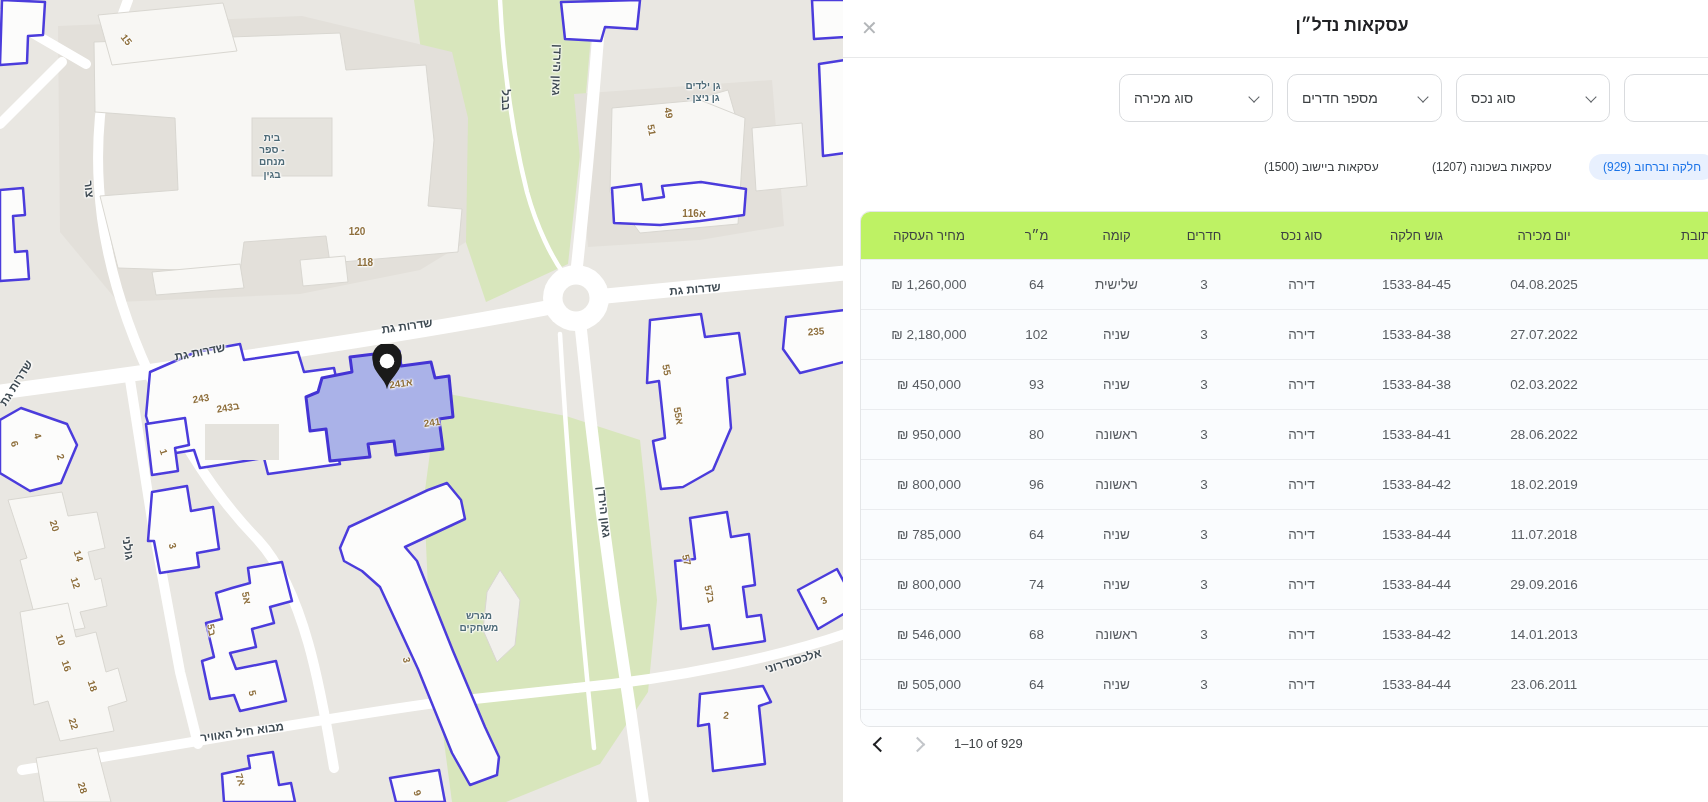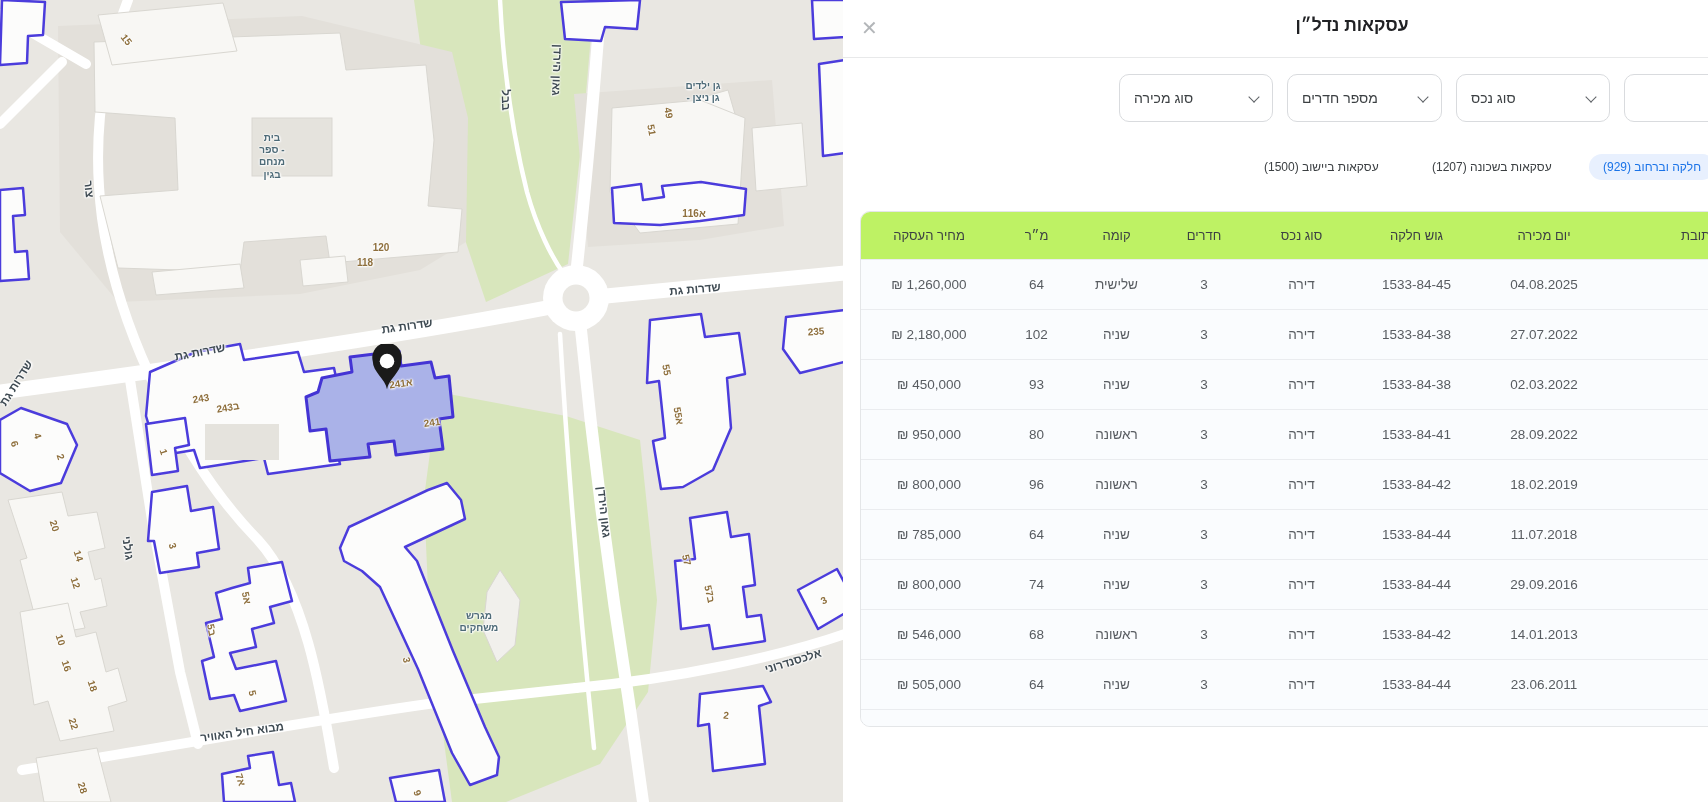--- a/index.html
+++ b/index.html
@@ -147,21 +147,21 @@
         <div class="ml street" style="left: 242px; top: 732px; --r: -8deg;">מבוא חיל האוויר</div>
         <div class="ml street" style="left: 793px; top: 661px; --r: -17deg;">אלכסנדרוני</div>
         <div class="ml place" style="left: 272px; top: 156px; --r: 0deg;">בית
 ספר -
 מנחם
 בגין</div>
         <div class="ml place" style="left: 703px; top: 92px; --r: 0deg;">גן ילדים
 - גן ניצן</div>
         <div class="ml place" style="left: 479px; top: 622px; --r: 0deg;">מגרש
 משחקים</div>
-        <div class="ml num" style="left: 381px; top: 232px; margin-top: 16px; --r: 0deg;">120</div>
+        <div class="ml num" style="left: 357px; top: 232px; --r: 0deg;">120</div>
         <div class="ml num" style="left: 365px; top: 263px; --r: 0deg;">118</div>
         <div class="ml num" style="left: 126px; top: 40px; --r: 52deg;">15</div>
         <div class="ml num" style="left: 668px; top: 113px; --r: 80deg;">49</div>
         <div class="ml num" style="left: 651px; top: 130px; --r: 80deg;">51</div>
         <div class="ml num" style="left: 694px; top: 214px; --r: 0deg;">116א</div>
         <div class="ml num" style="left: 816px; top: 332px; --r: -4deg;">235</div>
         <div class="ml num" style="left: 201px; top: 399px; --r: -10deg;">243</div>
         <div class="ml num" style="left: 228px; top: 408px; --r: -10deg;">243ב</div>
         <div class="ml num" style="left: 432px; top: 423px; --r: -8deg;">241</div>
         <div class="ml num" style="left: 401px; top: 384px; --r: -8deg;">241א</div>
@@ -276,21 +276,21 @@
               <td><span dir="ltr">02.03.2022</span></td>
               <td><span dir="ltr">1533-84-38</span></td>
               <td><span dir="ltr">דירה</span></td>
               <td><span dir="ltr">3</span></td>
               <td><span dir="ltr">שניה</span></td>
               <td><span dir="ltr">93</span></td>
               <td><span dir="ltr">₪ 450,000</span></td>
             </tr>
             <tr>
               <td><span dir="ltr"></span></td>
-              <td><span dir="ltr">28.09.2022</span></td>
+              <td><span dir="ltr">28.06.2022</span></td>
               <td><span dir="ltr">1533-84-41</span></td>
               <td><span dir="ltr">דירה</span></td>
               <td><span dir="ltr">3</span></td>
               <td><span dir="ltr">ראשונה</span></td>
               <td><span dir="ltr">80</span></td>
               <td><span dir="ltr">₪ 950,000</span></td>
             </tr>
             <tr>
               <td><span dir="ltr"></span></td>
               <td><span dir="ltr">18.02.2019</span></td>
@@ -348,14 +348,19 @@
               <td></td>
               <td></td>
               <td></td>
               <td></td>
               <td></td>
             </tr>
           </tbody>
         </table>
     </div>
 
+    <div class="pager">
+      <span class="chev prev"></span>
+      <span class="chev next"></span>
+      <span class="range">1–10 of 929</span>
+    </div>
   </div>
 </div>
 
 </body></html>

